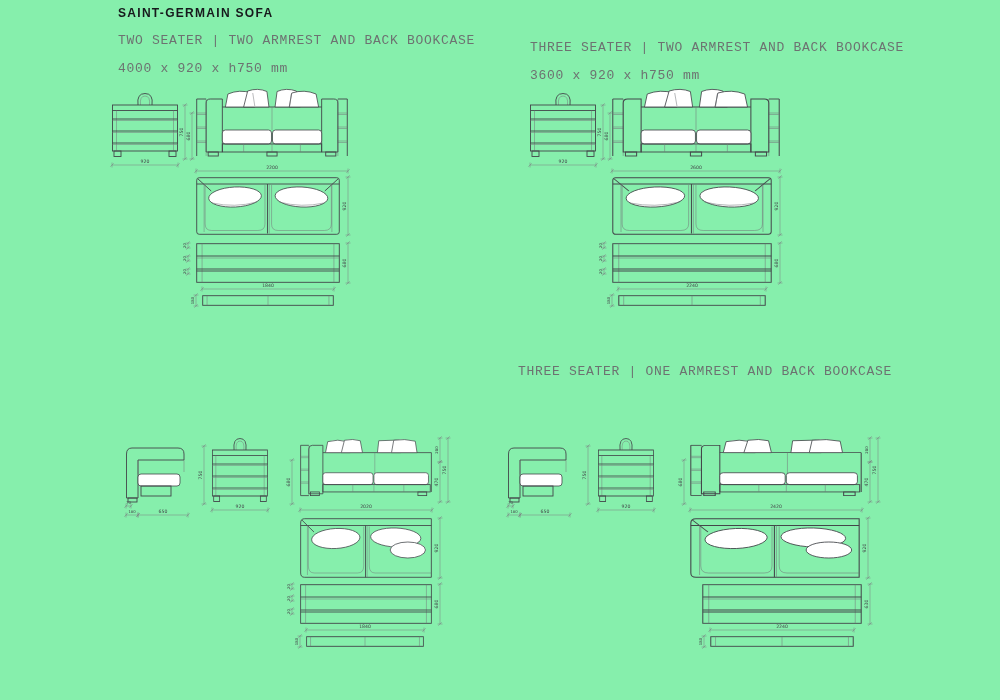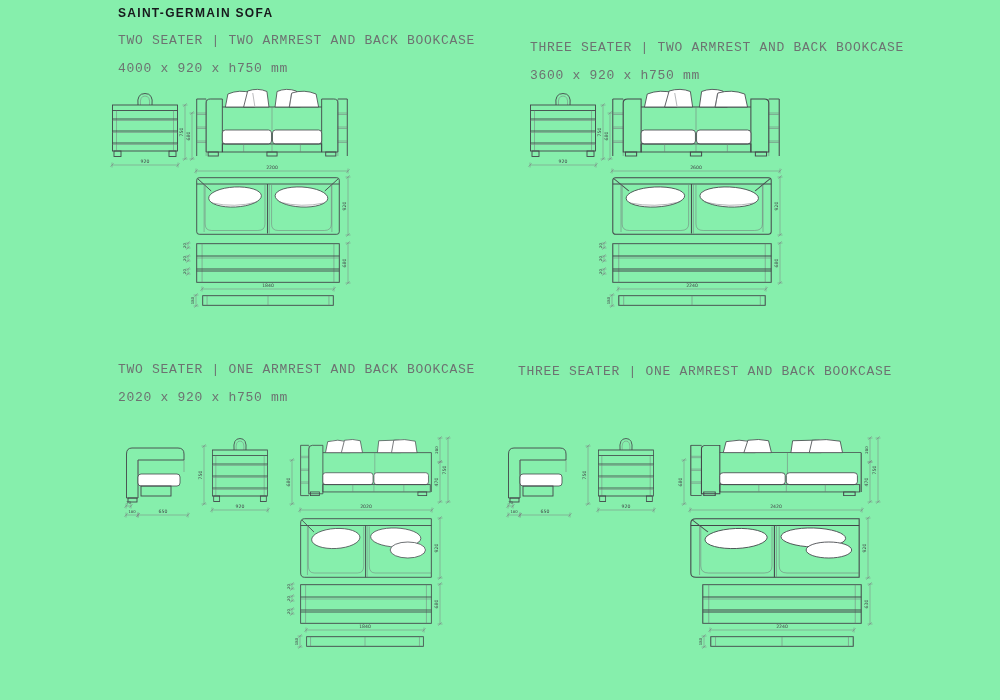--- a/index.html
+++ b/index.html
@@ -171,24 +171,20 @@
   <div class="title">SAINT-GERMAIN SOFA</div>
 
   <div class="qhead" style="left:118px;top:33px;">
     <div class="line1">TWO SEATER | TWO ARMREST AND BACK BOOKCASE</div>
     <div class="line2">4000 x 920 x h750 mm</div>
   </div>
   <div class="qhead" style="left:530px;top:40px;">
     <div class="line1">THREE SEATER | TWO ARMREST AND BACK BOOKCASE</div>
     <div class="line2">3600 x 920 x h750 mm</div>
   </div>
-  <div class="qhead" style="left:118px;top:362px;">
-    <div class="line1">TWO SEATER | ONE ARMREST AND BACK BOOKCASE</div>
-    <div class="line2">2020 x 920 x h750 mm</div>
-  </div>
   <div class="qhead" style="left:518px;top:364px;">
     <div class="line1">THREE SEATER | ONE ARMREST AND BACK BOOKCASE</div>
     <div class="line2"></div>
   </div>
 
   <svg class="qsvg" style="left:112px;top:85px;" width="425" height="230">
     <use href="#sv-side" x="0" y="4" width="66" height="70"></use>
     <use href="#sv-front2" x="84" y="0" width="152" height="78"></use>
     <use href="#sv-plan2" x="84" y="92" width="144" height="58"></use>
     <use href="#sv-case" x="84" y="158" width="144" height="40"></use>

